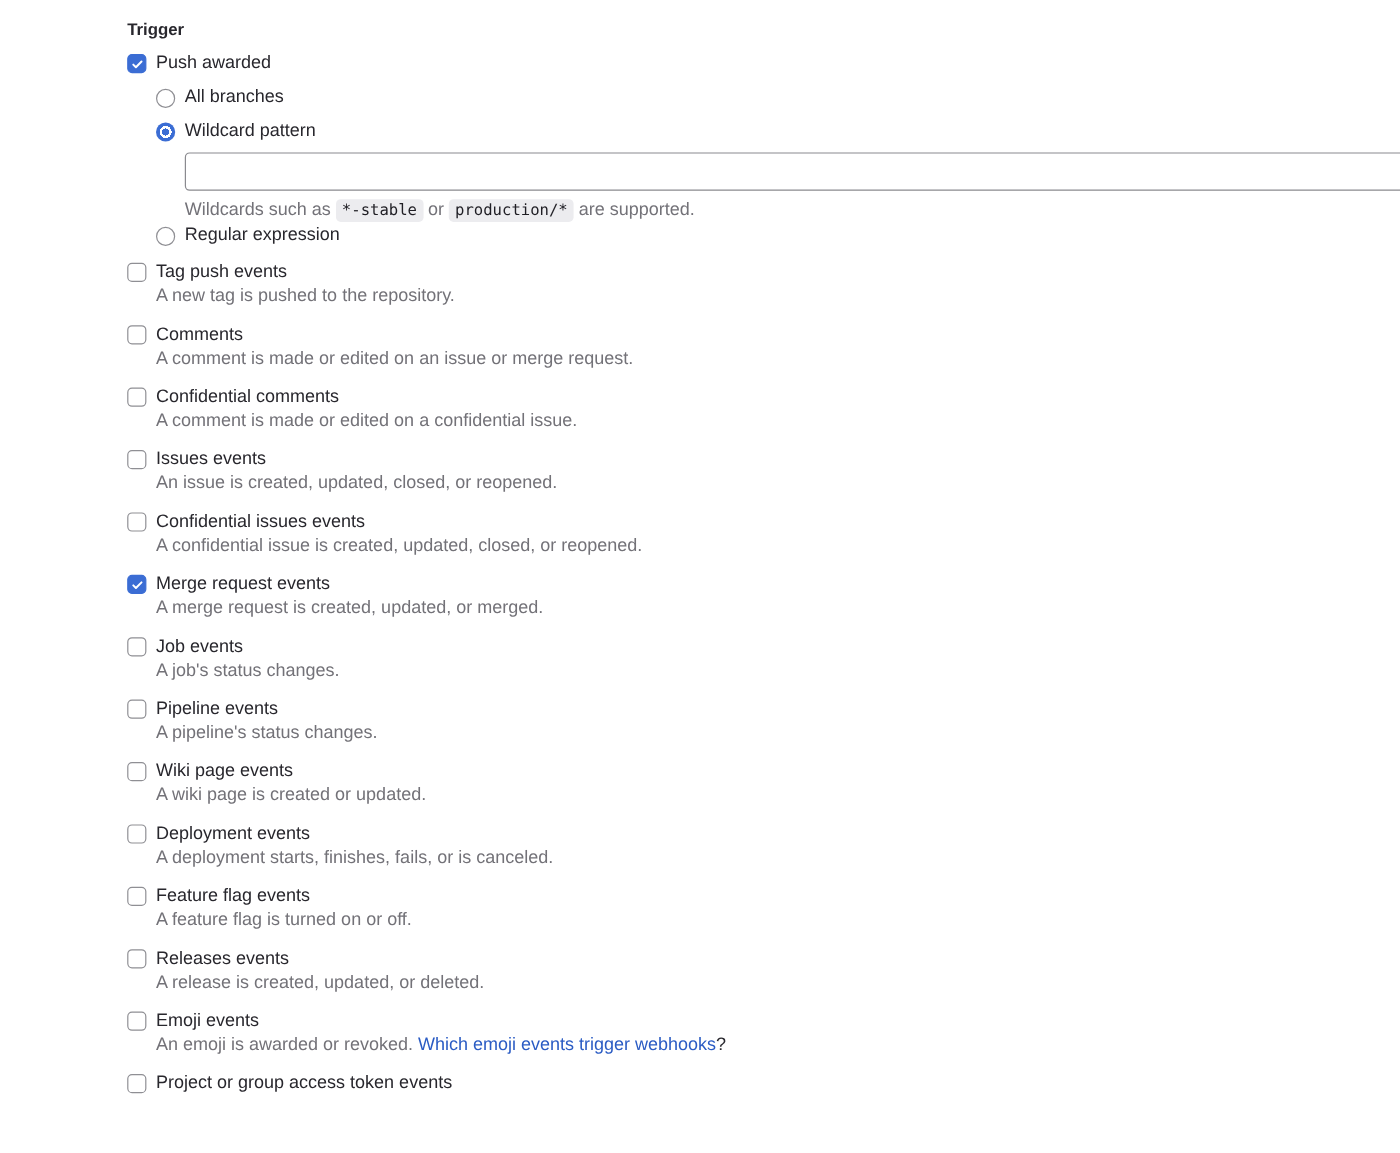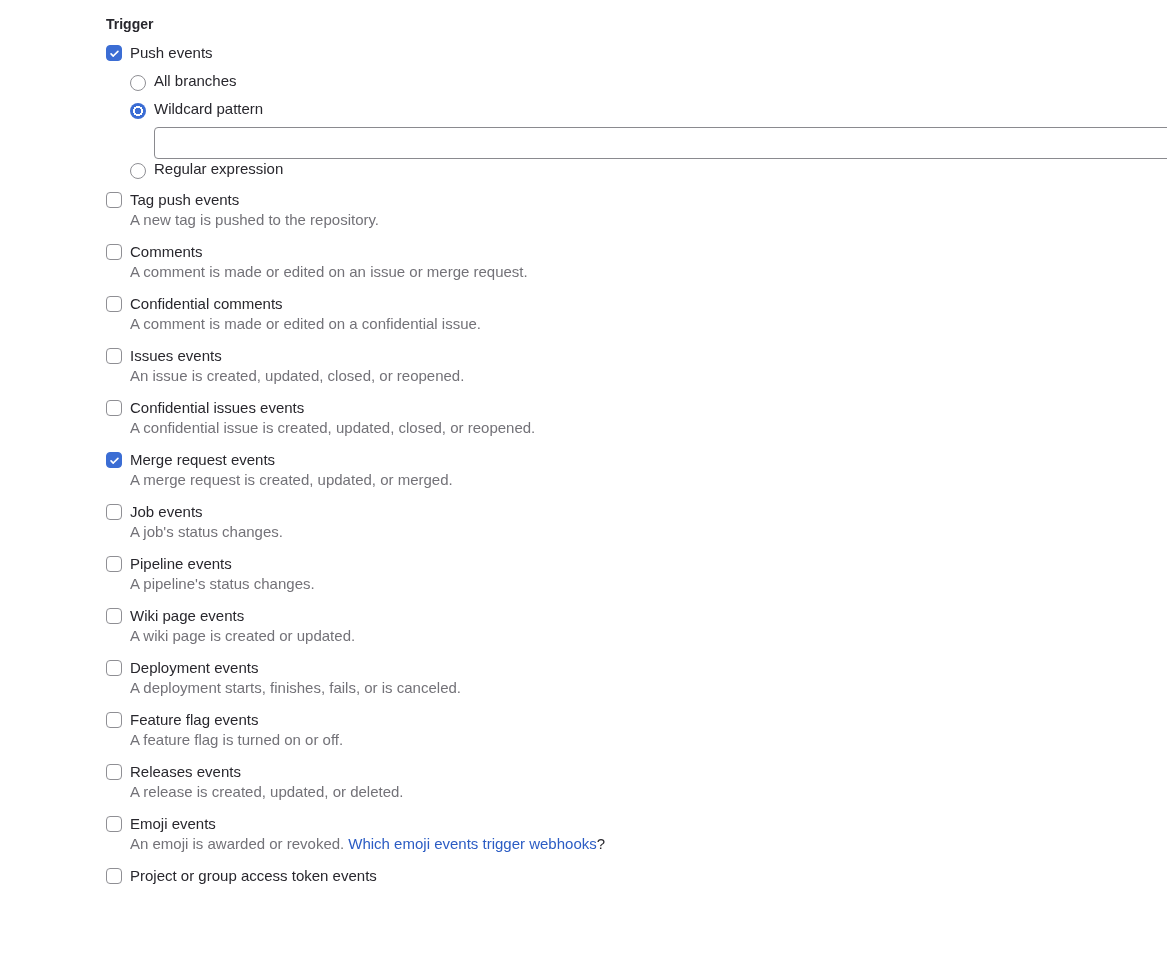--- a/index.html
+++ b/index.html
@@ -27,21 +27,21 @@
     width: 16px; height: 16px; flex: none; margin-top: 2px; margin-right: 8px;
     border: 1px solid var(--control-border); border-radius: 4px; background: #fff;
     display: flex; align-items: center; justify-content: center; cursor: pointer;
   }
   .cb svg { display: none; width: 11px; height: 11px; }
   .cb.on { background: var(--accent); border-color: var(--accent); }
   .cb.on svg { display: block; }
   .lbl { line-height: 20px; cursor: pointer; }
 
   .radio-group { margin: 8px 0 0 24px; }
-  .radio-row { display: flex; align-items: flex-end; margin-bottom: 8px; }
+  .radio-row { display: flex; align-items: center; margin-bottom: 8px; }
   .radio {
     width: 16px; height: 16px; flex: none; margin-top: 2px; margin-right: 8px;
     border: 1px solid var(--control-border); border-radius: 50%; background: #fff; cursor: pointer;
   }
   .radio.on {
     border: none;
     background: radial-gradient(circle, var(--accent) 0 3px, #fff 3px 5px, var(--accent) 5px);
   }
 
   .wildcard-block { margin-left: 24px; }
@@ -69,34 +69,41 @@
 
 <div class="form">
   <div class="section-label">Trigger</div>
 
   <div class="check-row">
     <span class="cb on">
       <svg viewBox="0 0 16 16">
           <path d="M3 8.5l3.2 3.2L13 4.8" stroke="#fff" stroke-width="2.4" fill="none" stroke-linecap="round" stroke-linejoin="round"></path>
         </svg>
     </span>
-    <span class="lbl">Push events</span>
+    <span class="lbl">Push awarded</span>
   </div>
 
   <div class="radio-group">
     <div class="radio-row">
       <span class="radio"></span>
       <span class="lbl">All branches</span>
     </div>
     <div class="radio-row">
       <span class="radio on"></span>
       <span class="lbl">Wildcard pattern</span>
     </div>
     <div class="wildcard-block">
       <input class="pattern-input" type="text" value="" style="">
+      <div class="help-line">
+        <span>Wildcards such as</span>
+        <span class="code">*-stable</span>
+        <span>or</span>
+        <span class="code">production/*</span>
+        <span>are supported.</span>
+      </div>
     </div>
     <div class="radio-row">
       <span class="radio"></span>
       <span class="lbl">Regular expression</span>
     </div>
   </div>
 
   <div class="events">
 
     <div class="event">

